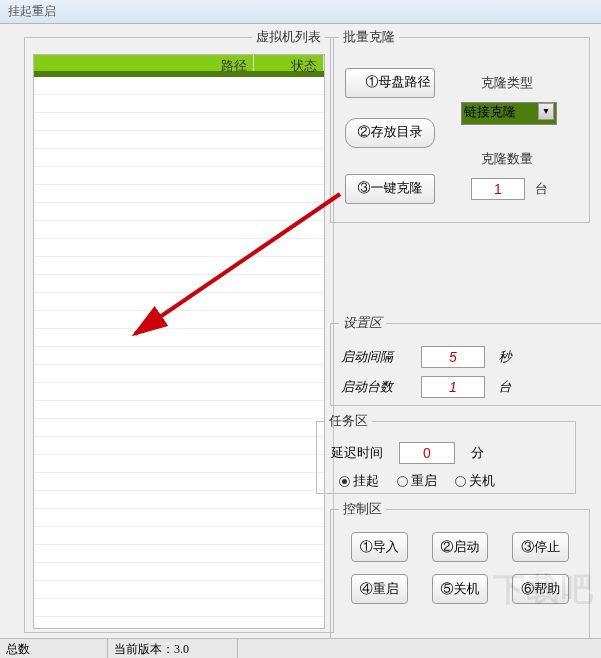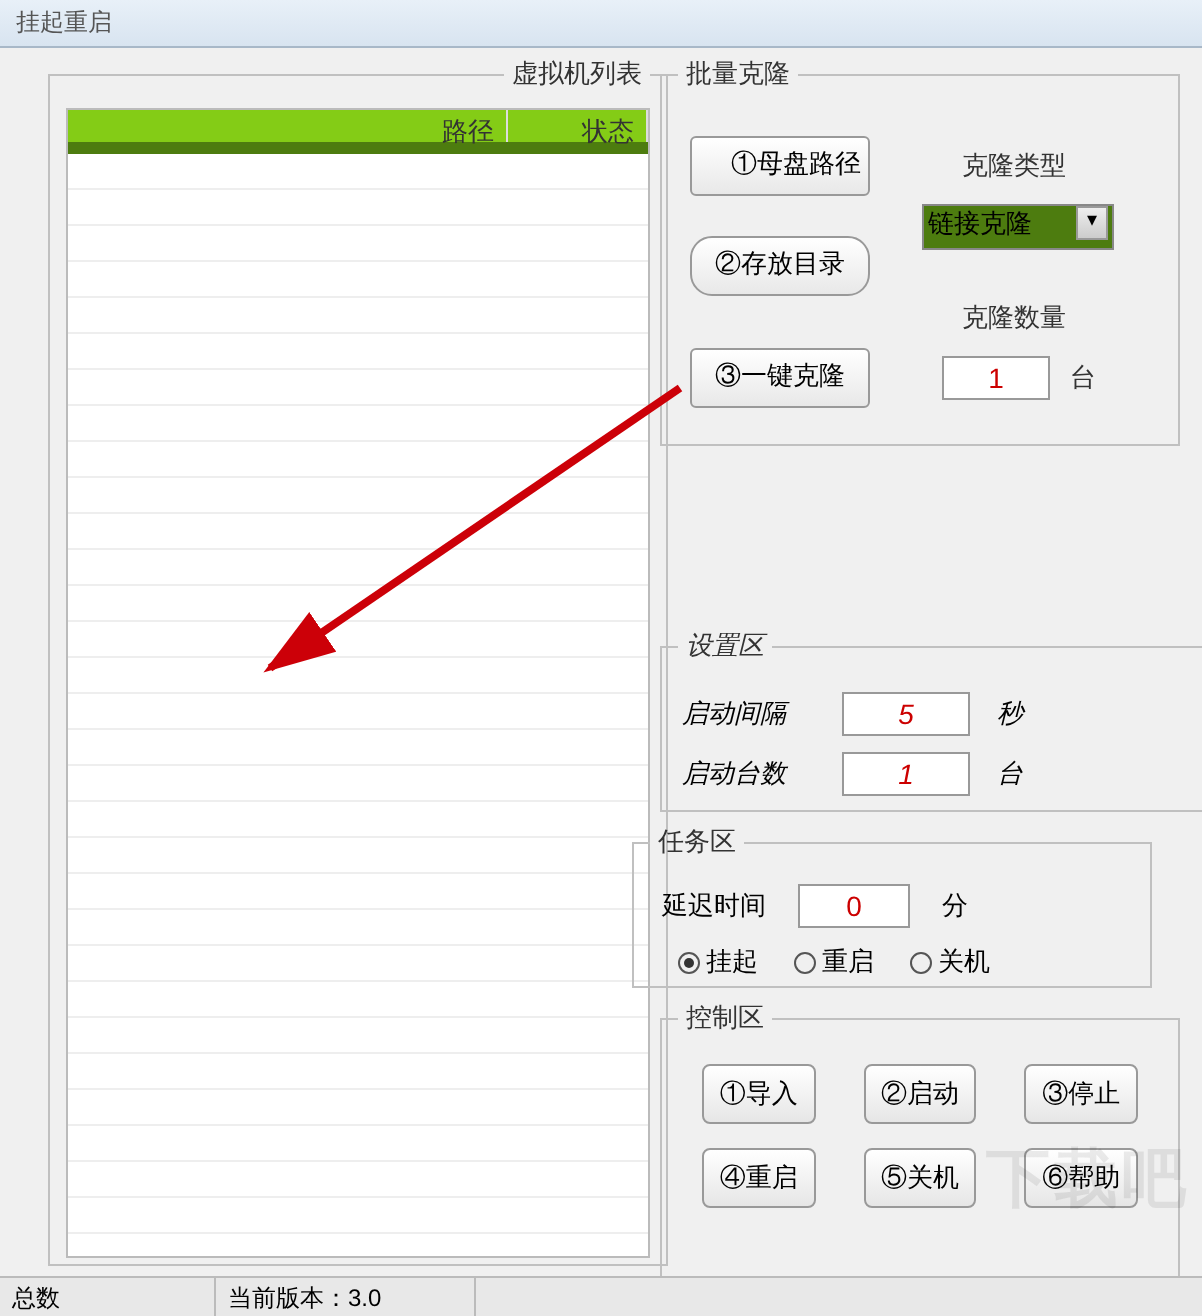--- a/index.html
+++ b/index.html
@@ -118,21 +118,21 @@
 
 .ctrl-grid { display: grid; grid-template-columns: 1fr 1fr 1fr; gap: 12px 24px; padding: 8px 12px; }
 .ctrl-btn { border: 1px solid #999; background: linear-gradient(#fff,#e6e6e6); border-radius: 4px; height: 30px; display: flex; align-items: center; justify-content: center; cursor: pointer; }
 
 
 .status-bar {
   position: absolute; left: 0; bottom: 0; height: 20px; width: 100%;
   background: #e8e8e8; border-top: 1px solid #bbb;
   display: flex; font-size: 12px;
 }
-.sb-cell { border-right: 1px solid #bbb; padding: 2px 6px; }
+.sb-cell { border-right: 1px solid #bbb; padding: 2px 6px; font-family: Liberation Serif, serif; }
 .sb-cell.first { width: 108px; }
 .sb-cell.second { width: 130px; }
 
 
 .arrow-overlay { position: absolute; left: 100px; top: 160px; pointer-events: none; }
 
 
 .watermark { position: absolute; right: 6px; bottom: 26px; color: rgba(0,0,0,0.08); font-size: 32px; font-weight: bold; letter-spacing: 2px; pointer-events: none; }
 </style>
 </head>

